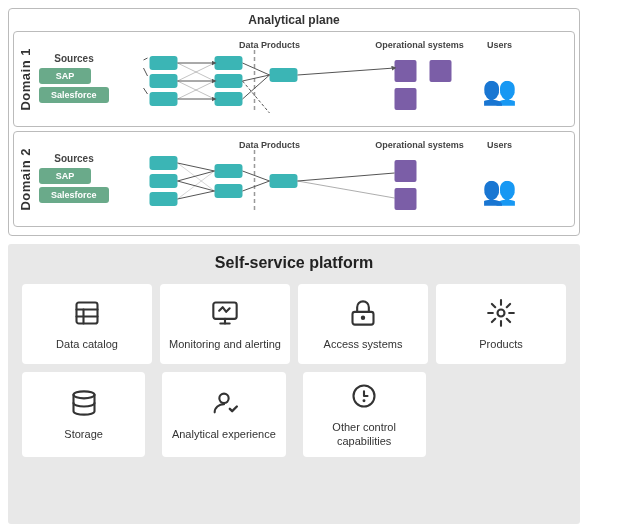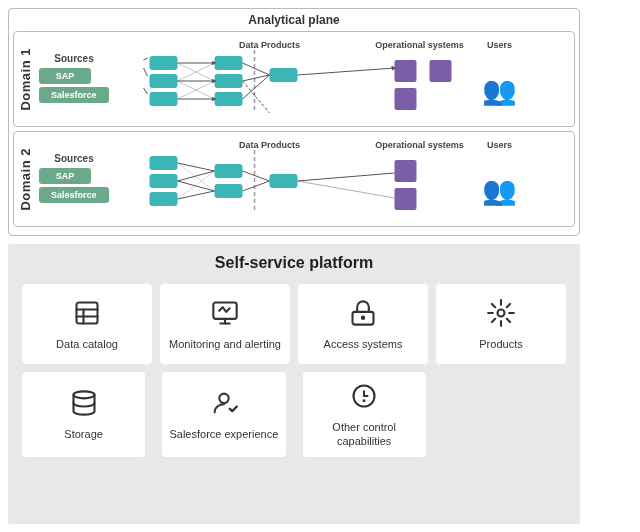--- a/index.html
+++ b/index.html
@@ -359,21 +359,21 @@
       </div>
 
       <div class="platform-card">
         <div class="card-icon">
           <svg width="28" height="28" viewBox="0 0 24 24" fill="none" stroke="#333" stroke-width="1.8" stroke-linecap="round" stroke-linejoin="round">
             <circle cx="12" cy="8" r="4"></circle>
             <path d="M4 20c0-4 3.6-7 8-7"></path>
             <path d="M17 17l2 2 4-4" stroke-width="2"></path>
           </svg>
         </div>
-        <div class="card-label">Salesforce experience</div>
+        <div class="card-label">Analytical experience</div>
       </div>
 
       <div class="platform-card">
         <div class="card-icon">
           <svg width="28" height="28" viewBox="0 0 24 24" fill="none" stroke="#333" stroke-width="1.8" stroke-linecap="round" stroke-linejoin="round">
             <circle cx="12" cy="12" r="9"></circle>
             <polyline points="12 8 12 12 15 12"></polyline>
             <line x1="12" y1="16" x2="12" y2="16" stroke-width="2.5"></line>
           </svg>
         </div>

